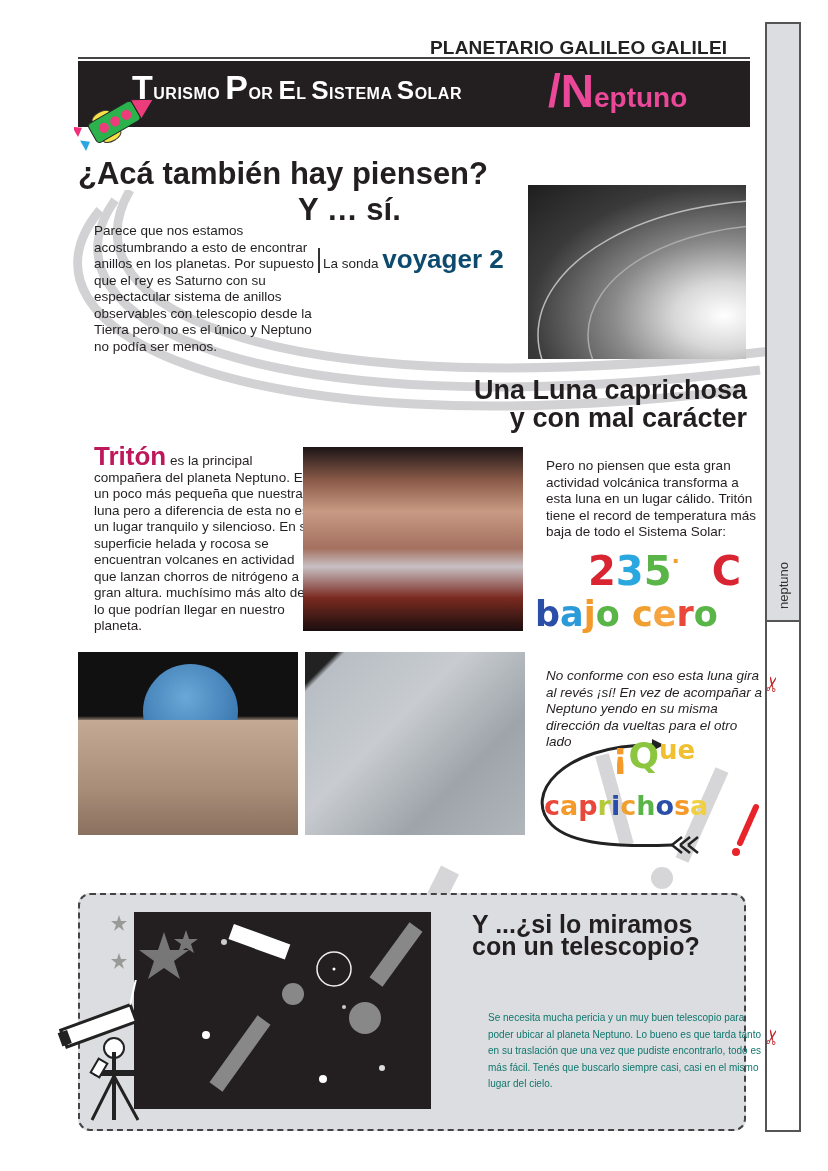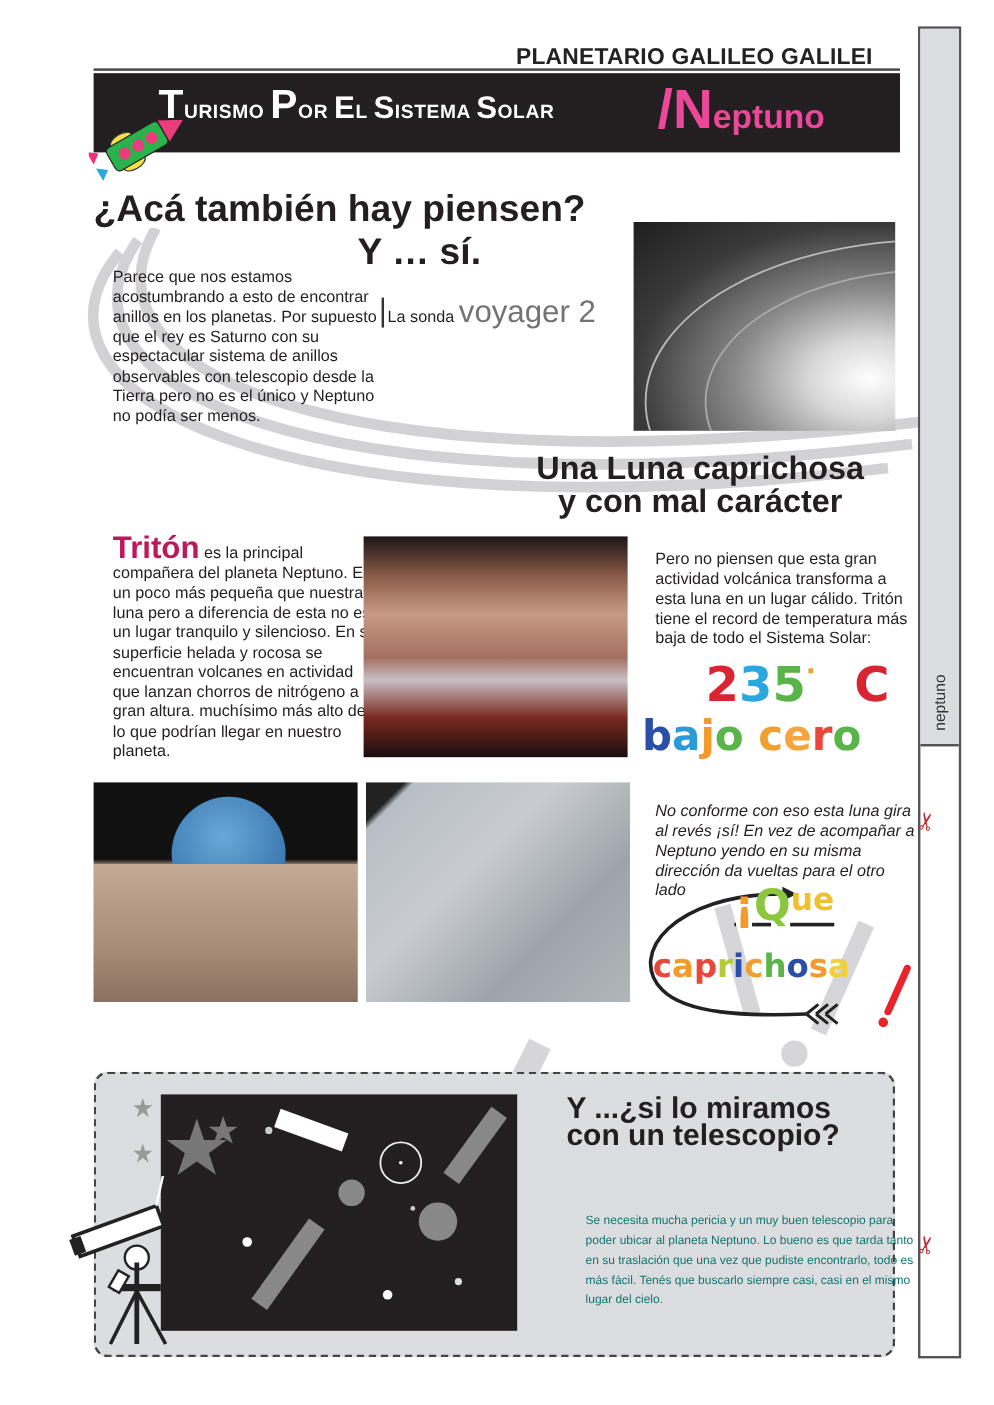--- a/index.html
+++ b/index.html
@@ -19,25 +19,25 @@
 
   
   .rings { left:40px; top:190px; width:740px; height:270px; }
 
   h1.q { margin:0; left:78px; top:156px; font-size:31px; font-weight:bold; color:#231f20; }
   .ysi { left:298px; top:192px; font-size:31px; font-weight:bold; color:#231f20; }
 
   .p { font-size:13.5px; line-height:16.5px; color:#231f20; margin:16px; }
   .col1 { left:78px; top:207px; width:220px; }
   .col2 { left:302px; top:232px; width:218px; border-left:2px solid #333; padding-left:3px; }
-  .voy { color:#737373; font-weight:normal; font-size:26px; line-height:22px; }
+  .voy { color:#0c4a6e; font-weight:bold; font-size:26px; line-height:22px; }
 
   .ringphoto { left:528px; top:185px; width:218px; height:174px; background:radial-gradient(ellipse at 90% 75%, #ffffff 0%, #d8d8d8 18%, #8a8a8a 40%, #3a3a3a 70%, #1e1e1e 100%); overflow:hidden; }
 
-  .h2luna { left:420px; top:376px; width:327px; text-align:center; font-size:27px; line-height:28px; font-weight:bold; color:#231f20; }
+  .h2luna { left:420px; top:376px; width:327px; text-align:right; font-size:27px; line-height:28px; font-weight:bold; color:#231f20; }
 
   .col3 { left:78px; top:432px; width:222px; }
   .triton { color:#be185d; font-weight:bold; font-size:26px; }
   .img-triton1 { left:303px; top:447px; width:220px; height:184px; background:linear-gradient(180deg,#1c1516 0%, #8a5a48 18%, #c89a84 35%, #a47060 55%, #c8c0c4 65%, #7a2a20 82%, #1a0e0e 100%); border-radius:0; overflow:hidden; }
   .col4 { left:530px; top:442px; width:220px; }
   .temp { left:588px; top:548px; font-size:40px; font-weight:bold; font-family:"DejaVu Sans", sans-serif; }
   .bajo { left:535px; top:594px; font-size:35px; font-weight:bold; font-family:"DejaVu Sans", sans-serif; }
 
   .img-neptune { left:78px; top:652px; width:220px; height:183px; background:linear-gradient(180deg,#111 0%, #111 35%, #b89e8a 38%, #a88e78 70%, #8a705e 100%); overflow:hidden; }
   .nep-ball { left:65px; top:12px; width:95px; height:95px; border-radius:50%; background:radial-gradient(circle at 45% 35%, #6aa8d8, #3a78b0 70%, #2a5a8a); }
@@ -138,21 +138,21 @@
 <div class="abs que-box">
   <svg class="abs" style="left:0;top:0" width="230" height="130">
     <line x1="70" y1="20" x2="95" y2="110" stroke="#d6d6d8" stroke-width="14"></line>
     <line x1="190" y1="35" x2="150" y2="125" stroke="#d6d6d8" stroke-width="14"></line>
     <path d="M120 10 C 30 10, -10 60, 20 90 C 40 110, 90 112, 140 110" fill="none" stroke="#222" stroke-width="3"></path>
     <polygon points="120,4 132,10 120,16" fill="#222"></polygon>
     <path d="M140 110 l10 -8 M140 110 l10 8 M148 110 l10 -8 M148 110 l10 8 M156 110 l10 -8 M156 110 l10 8" stroke="#222" stroke-width="2.5"></path>
     <line x1="224" y1="72" x2="208" y2="108" stroke="#e8232a" stroke-width="6" stroke-linecap="round"></line>
     <circle cx="204" cy="117" r="4" fill="#e8232a"></circle>
   </svg>
-  <div class="abs" style="left:80px;top:0;font-size:36px;font-weight:bold;font-family:'DejaVu Sans',sans-serif;text-decoration:underline;">
+  <div class="abs" style="left:80px;top:0;font-size:36px;font-weight:bold;font-family:'DejaVu Sans',sans-serif;">
     <span style="color:#f39a2b">¡</span><span style="color:#8cc63f">Q</span><span style="color:#f0c030;font-size:26px;vertical-align:top">ue</span>
   </div>
   <div class="abs" style="left:12px;top:55px;font-size:27px;font-weight:bold;font-family:'DejaVu Sans',sans-serif;">
     <span style="color:#e8473a">c</span><span style="color:#f39a2b">a</span><span style="color:#e8473a">p</span><span style="color:#b5c93a">r</span><span style="color:#2b4fa8">i</span><span style="color:#f0a030">c</span><span style="color:#5ab548">h</span><span style="color:#2b4fa8">o</span><span style="color:#f39a2b">s</span><span style="color:#f0d040">a</span>
   </div>
 </div>
 
 <svg class="abs" style="left:360px;top:860px" width="120" height="140">
   <line x1="90" y1="10" x2="30" y2="130" stroke="#d6d6d8" stroke-width="20"></line>
 </svg>

